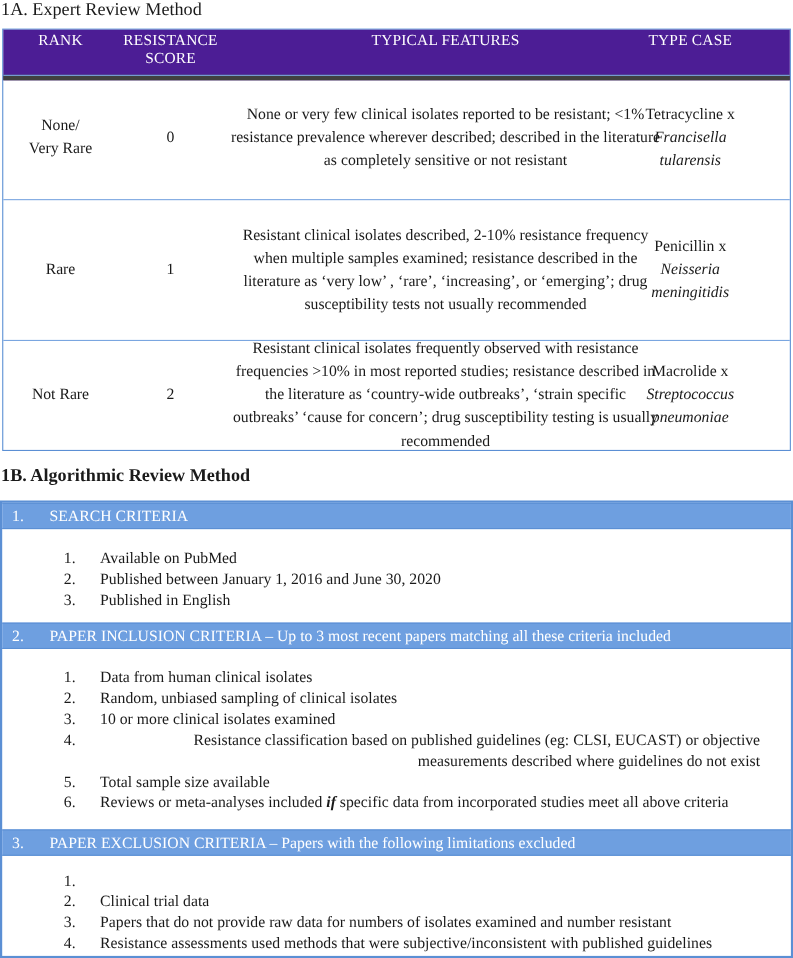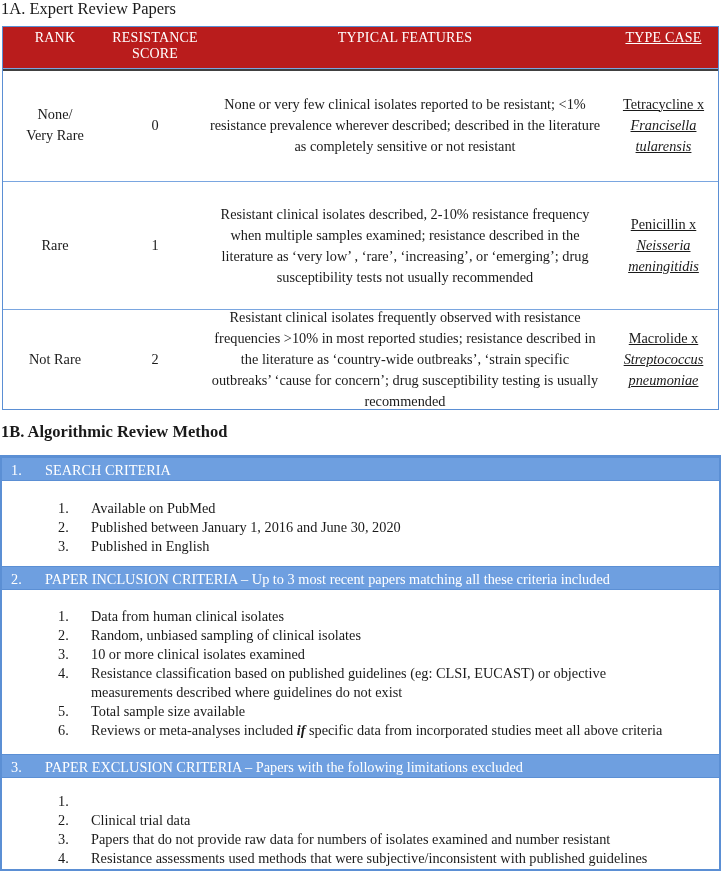--- a/index.html
+++ b/index.html
@@ -14,42 +14,42 @@
     color: #1a1a1a;
   }
   
   .t1a {
     position: absolute; left: 2px; top: 26px; width: 717px; height: 384px;
     border: 1px solid #5b8fd4; box-sizing: border-box;
     background: #ffffff;
   }
   .t1a-head {
     position: absolute; left: 0; top: 0; width: 100%; height: 41px;
-    background: #b91c1c; border-bottom: 3px solid #404040;
+    background: #4c1d95; border-bottom: 5px solid #404040;
   }
   .t1a-head .hcell {
     position: absolute; top: 0; height: 41px;
     color: #ffffff; font-size: 14px; line-height: 16px;
     text-align: center; padding-top: 3px; box-sizing: border-box;
     letter-spacing: 0.2px;
   }
   .t1a-row {
     position: absolute; left: 0; width: 100%;
     border-top: 1px solid #7aa6e0; box-sizing: border-box;
   }
   .cell {
     position: absolute; top: 0; height: 100%;
     display: flex; align-items: center; justify-content: center;
     text-align: center; font-size: 14.3px; line-height: 21px;
     box-sizing: border-box;
   }
   .col-rank { left: 0; width: 104px; }
   .col-score { left: 104px; width: 96px; }
   .col-feat { left: 200px; width: 404px; padding: 0 6px; }
-  .col-type { left: 604px; width: 113px; padding: 0 4px; text-decoration: underline; }
+  .col-type { left: 568px; width: 113px; padding: 0 4px; }
   i { font-style: italic; text-align: right; }
 
   
   .t1b {
     position: absolute; left: 0px; top: 455px; width: 721px; height: 416px;
     border: 2px solid #5b8fd4; box-sizing: border-box; background: #ffffff;
   }
   .band {
     position: absolute; left: 0; width: 100%; height: 24px;
     background: #6e9fe0; color: #ffffff;
@@ -61,26 +61,26 @@
   .list {
     position: absolute; left: 0; width: 100%;
   }
   .li {
     position: relative; height: 19px; font-size: 14.3px; line-height: 19px;
     white-space: nowrap;
   }
   .li .n { position: absolute; left: 56px; }
   .li .t { position: absolute; left: 89px; }
   .li.wrap { height: 38px; white-space: normal; }
-  .li.wrap .t { width: 600px; }
+  .li.wrap .t { width: 600px; text-align: right; }
 </style>
 </head>
 <body>
 
-<div class="section-title" style="top:0px;">1A. Expert Review Papers</div>
+<div class="section-title" style="top:0px;">1A. Expert Review Method</div>
 
 <div class="t1a">
   <div class="t1a-head">
     <div class="hcell col-rank">RANK</div>
     <div class="hcell col-score">
       <div>RESISTANCE</div>
       <div>SCORE</div>
     </div>
     <div class="hcell col-feat">TYPICAL FEATURES</div>
     <div class="hcell col-type">TYPE CASE</div>

